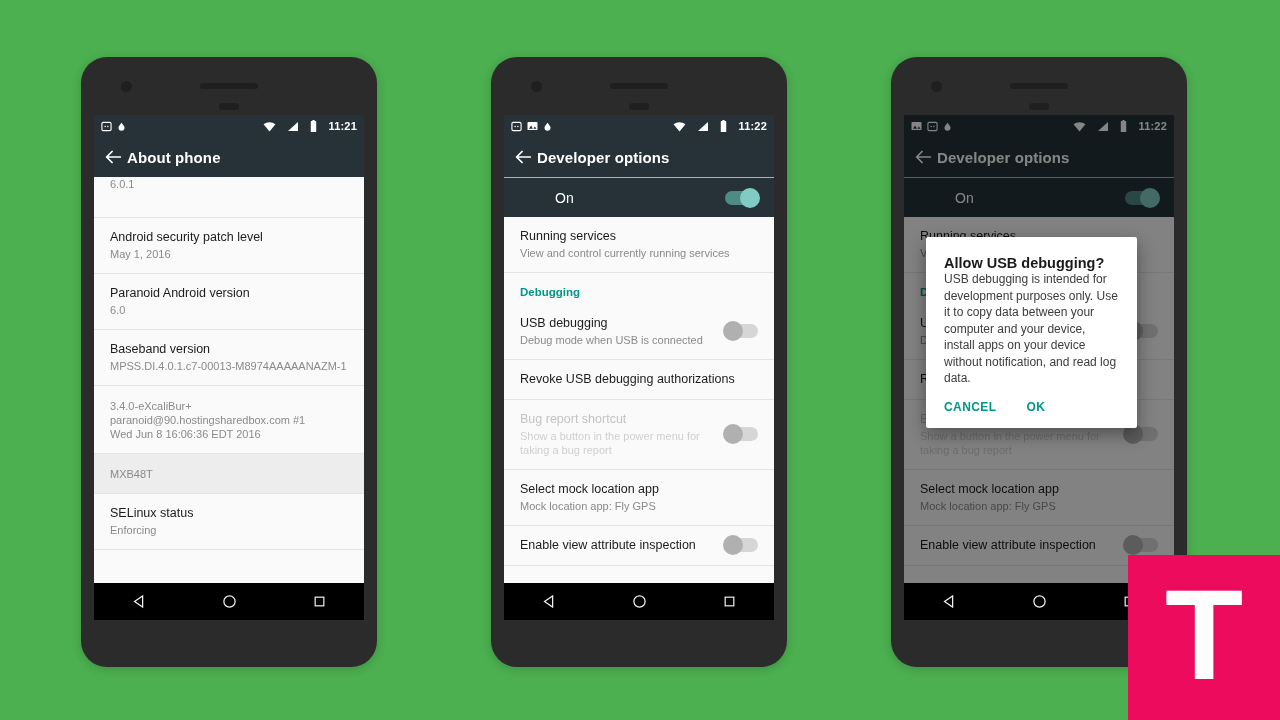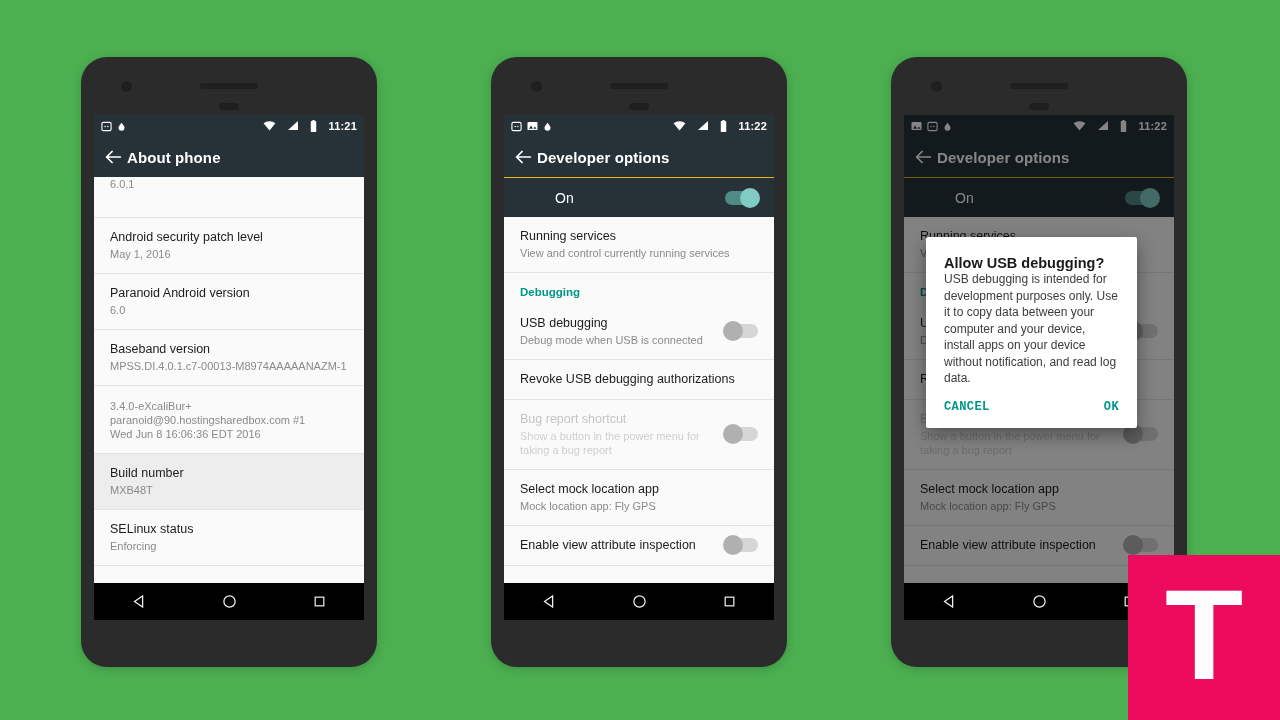--- a/index.html
+++ b/index.html
@@ -34,21 +34,21 @@
   }
 
   
   .statusbar{
     height:22px;background:#263238;
     display:flex;align-items:center;
     padding:0 7px;box-sizing:border-box;
     color:#fff;
   }
   .sb-left{display:flex;align-items:center;gap:5px;}
-  .sb-right{margin-left:auto;display:flex;align-items:flex-start;gap:11px;}
+  .sb-right{margin-left:auto;display:flex;align-items:center;gap:11px;}
   .sb-time{font-size:11px;font-weight:bold;letter-spacing:.2px;}
   .ic{display:block;}
 
   
   .appbar{
     height:40px;background:#263238;
     display:flex;align-items:center;
     padding:0 8px;box-sizing:border-box;
   }
   .appbar .title{
@@ -106,21 +106,21 @@
   .scrim{position:absolute;inset:0;background:rgba(0,0,0,.48);}
   .dialog{
     position:absolute;left:22px;top:122px;
     width:211px;background:#fff;
     border-radius:2px;
     box-shadow:0 6px 18px rgba(0,0,0,.4);
     padding:18px 18px 4px 18px;box-sizing:border-box;
   }
   .dialog h2{margin:0 0 0 0;font-size:14.5px;color:#1a1a1a;font-weight:bold;}
   .dialog p{margin:0;font-size:12px;line-height:16.5px;color:#3c3c3c;}
-  .dlg-actions{display:flex;justify-content:space-between;gap:22px;padding:13px 0 10px 0;font-family:Liberation Mono, monospace;}
+  .dlg-actions{display:flex;justify-content:flex-start;gap:30px;padding:13px 0 10px 0;}
   .dlg-actions button{
     background:none;border:none;cursor:pointer;
     color:#009688;font-size:12px;font-weight:bold;
     letter-spacing:.4px;font-family:inherit;padding:0;
   }
 
   
   .watermark{
     position:absolute;right:0;bottom:0;
     width:152px;height:165px;background:#ec0b5c;
@@ -192,21 +192,20 @@
         <div class="row">
           <div class="t1">Baseband version</div>
           <div class="t2">MPSS.DI.4.0.1.c7-00013-M8974AAAAANAZM-1</div>
         </div>
         <div class="row">
           <div class="t2" style="white-space:pre-line">3.4.0-eXcaliBur+
 paranoid@90.hostingsharedbox.com #1
 Wed Jun 8 16:06:36 EDT 2016</div>
         </div>
         <div class="row hl">
-          <div class="t1">Build number</div>
           <div class="t2">MXB48T</div>
         </div>
         <div class="row">
           <div class="t1">SELinux status</div>
           <div class="t2">Enforcing</div>
         </div>
       </div>
     </div>
 
     <div class="navbar">

